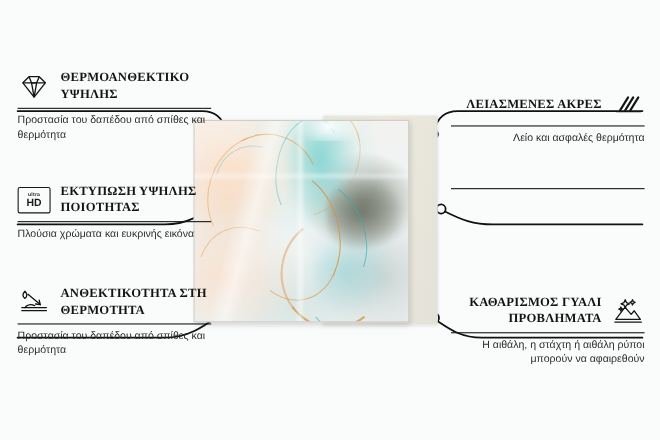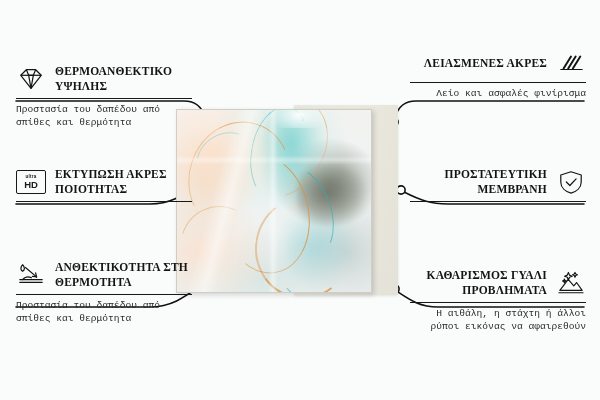--- a/index.html
+++ b/index.html
@@ -119,21 +119,21 @@
     font-weight:700;
     letter-spacing:.2px;
     line-height:1.28;
     color:#141414;
   }
   .f-rule {
     height:0; border-top:1.1px solid #16181a;
     margin:4px 0 5px 0;
   }
   .f-sub {
-    font-family:Liberation Mono, monospace;
+    font-family:Liberation Sans, sans-serif;
     font-size:9.6px;
     line-height:1.35;
     color:#2b2b2b;
   }
 
   .ico { width:30px; height:26px; flex:0 0 30px; display:block; }
   .ico svg { display:block; width:100%; height:100%; }
 
   .hd-badge {
     width:30px; height:24px; flex:0 0 30px;
@@ -142,21 +142,21 @@
     line-height:1;
     font-family:"Liberation Sans", sans-serif;
   }
   .hd-badge .u { font-size:4.6px; font-weight:700; letter-spacing:.2px; }
   .hd-badge .h { font-size:9.5px; font-weight:700; margin-top:.5px; }
 
   
   #feat-0 { top:64px; }
   #feat-1 { top:167px; }
   #feat-2 { top:260px; }
-  #feat-3 { top:48px; }
+  #feat-3 { top:80px; }
   #feat-4 { top:167px; }
   #feat-5 { top:268px; }
 
   #connectors { position:absolute; inset:0; pointer-events:none; }
 </style>
 </head>
 <body>
 
 <div id="stage">
 
@@ -222,23 +222,24 @@
     <div class="f-rule"></div>
     <div class="f-sub">Προστασία του δαπέδου από σπίθες και θερμότητα</div>
   </div>
 
   <div class="feature left" id="feat-1">
     <div class="f-head">
       <span class="hd-badge">
         <span class="u">ultra</span>
           <span class="h">HD</span>
       </span>
-      <span class="f-title">ΕΚΤΥΠΩΣΗ ΑΚΡΕΣ ΠΟΙΟΤΗΤΑΣ</span>
-    </div>
-    <div class="f-rule"></div>
+      <span class="f-title">ΕΚΤΥΠΩΣΗ ΥΨΗΛΗΣ ΠΟΙΟΤΗΤΑΣ</span>
+    </div>
+    <div class="f-rule"></div>
+    <div class="f-sub">Πλούσια χρώματα και ευκρινής εικόνα</div>
   </div>
 
   <div class="feature left" id="feat-2">
     <div class="f-head">
       <span class="ico">
         <svg viewBox="0 0 32 28">
             <g fill="none" stroke="#141414" stroke-width="1.3" stroke-linecap="round" stroke-linejoin="round">
           <path d="M7 3 C4.5 5.5 4.5 8.5 7 10 C9.5 8.5 9.5 5.5 7 3 Z"></path>
           <path d="M10 6 L22 16"></path>
               <path d="M22 16 L17.5 15.5"></path>
@@ -263,50 +264,39 @@
           <path d="M8 20 L16 7"></path>
               <path d="M13 20 L21 7"></path>
               <path d="M18 20 L26 7"></path>
         </g>
             <path d="M5 21 H28" stroke="#141414" stroke-width="1.3" stroke-linecap="round"></path>
           </svg>
       </span>
       <span class="f-title">ΛΕΙΑΣΜΕΝΕΣ ΑΚΡΕΣ</span>
     </div>
     <div class="f-rule"></div>
-    <div class="f-sub">Λείο και ασφαλές φινίρισμα</div>
+    <div class="f-sub">Λείο και ασφαλές θερμότητα</div>
   </div>
 
   <div class="feature right" id="feat-4">
-    <div class="f-head">
-      <span class="ico">
-        <svg viewBox="0 0 32 28">
-            <g fill="none" stroke="#141414" stroke-width="1.3" stroke-linejoin="round" stroke-linecap="round">
-          <path d="M16 3 L27 6.5 V14 C27 20 22 24.3 16 26 C10 24.3 5 20 5 14 V6.5 Z"></path>
-          <path d="M11 14 L14.8 17.8 L21.5 10.6"></path>
-        </g>
-          </svg>
-      </span>
-      <span class="f-title">ΠΡΟΣΤΑΤΕΥΤΙΚΗ ΜΕΜΒΡΑΝΗ</span>
-    </div>
     <div class="f-rule"></div>
   </div>
 
   <div class="feature right" id="feat-5">
     <div class="f-head">
       <span class="ico">
         <svg viewBox="0 0 32 28">
             <g fill="none" stroke="#141414" stroke-width="1.25" stroke-linecap="round" stroke-linejoin="round">
           <path d="M4 22 L13 10 L19 17 L22 13.5 L28 22 Z"></path>
           <path d="M3 24.5 H29"></path>
           <path d="M12 5.5 L13.2 2.6 L14.4 5.5 L17.3 6.7 L14.4 7.9 L13.2 10.8 L12 7.9 L9.1 6.7 Z"></path>
           <path d="M19.5 4.4 L20.3 2.6 L21.1 4.4 L22.9 5.2 L21.1 6 L20.3 7.8 L19.5 6 L17.7 5.2 Z"></path>
           <path d="M8.3 11.2 L8.9 9.8 L9.5 11.2 L10.9 11.8 L9.5 12.4 L8.9 13.8 L8.3 12.4 L6.9 11.8 Z"></path>
         </g>
           </svg>
       </span>
       <span class="f-title">ΚΑΘΑΡΙΣΜΟΣ ΓΥΑΛΙ ΠΡΟΒΛΗΜΑΤΑ</span>
     </div>
     <div class="f-rule"></div>
-    <div class="f-sub">Η αιθάλη, η στάχτη ή άλλοι ρύποι εικόνας να αφαιρεθούν</div>
+    <div class="f-sub">Η αιθάλη, η στάχτη ή αιθάλη ρύποι μπορούν να αφαιρεθούν</div>
   </div>
 
 </div>
 
 </body></html>

